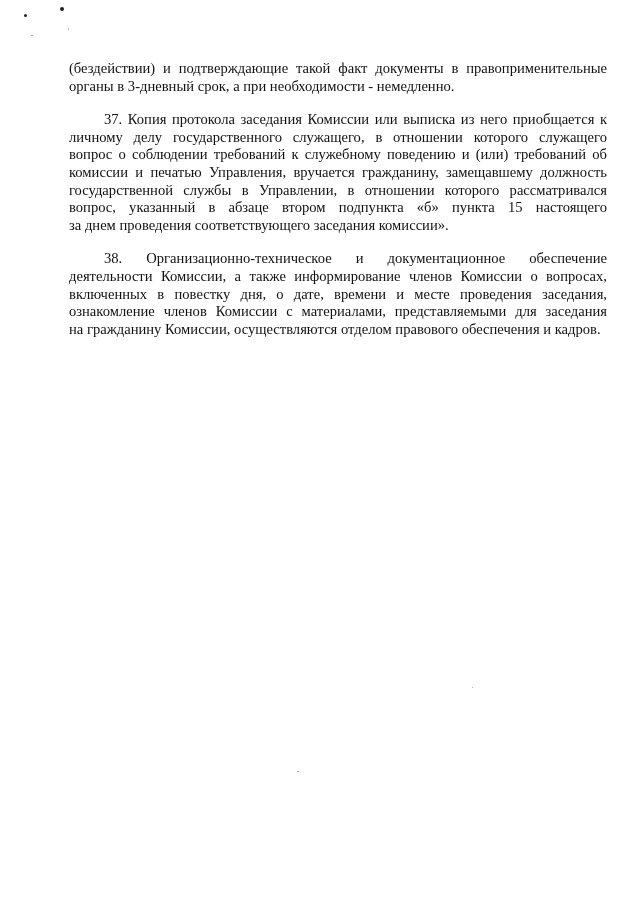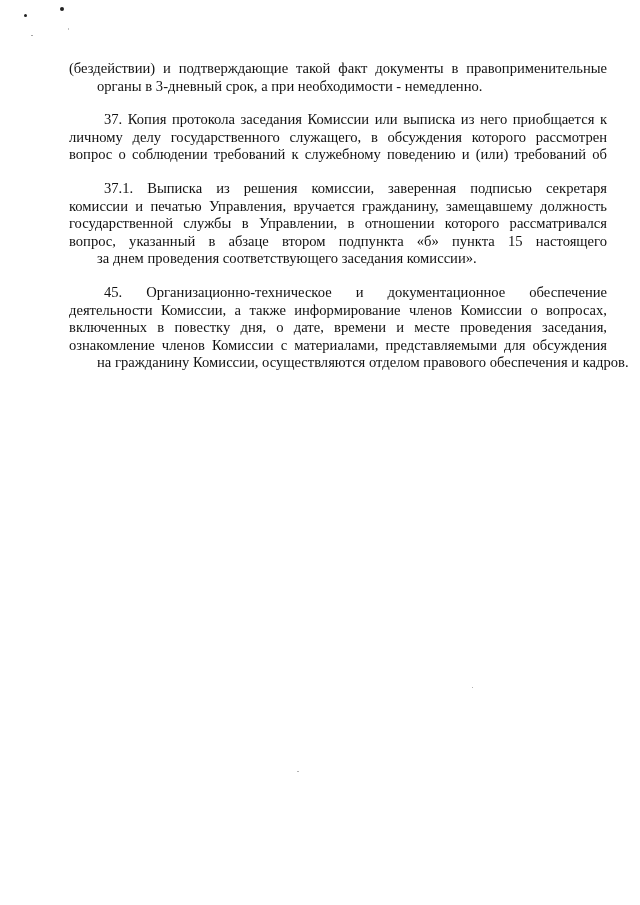--- a/index.html
+++ b/index.html
@@ -40,21 +40,20 @@
       padding: 0;
     }
     .line {
       display: block;
       text-align: justify;
       text-align-last: justify;
       white-space: nowrap;
     }
     .line.last {
       text-align-last: left;
-      margin-left: 28px;
     }
     .line.first-indent {
       padding-left: 35px;
       margin-top: 16px;
     }
   </style>
 </head>
 <body>
 
 <div class="page">
@@ -67,34 +66,33 @@
 
   <div class="content">
 
     <p class="para">
       <span class="line">(бездействии) и подтверждающие такой факт документы в правоприменительные</span>
       <span class="line last">органы в 3-дневный срок, а при необходимости - немедленно.</span>
     </p>
 
     <p class="para">
       <span class="line first-indent">37. Копия протокола заседания Комиссии или выписка из него приобщается к</span>
-      <span class="line">личному делу государственного служащего, в обсуждения которого рассмотрен</span>
+      <span class="line">личному делу государственного служащего, в отношении которого служащего</span>
       <span class="line">вопрос о соблюдении требований к служебному поведению и (или) требований об</span>
     </p>
 
     <p class="para">
-      <span class="line first-indent">37.1. Выписка из решения комиссии, заверенная подписью секретаря</span>
       <span class="line">комиссии и печатью Управления, вручается гражданину, замещавшему должность</span>
       <span class="line">государственной службы в Управлении, в отношении которого рассматривался</span>
       <span class="line">вопрос, указанный в абзаце втором подпункта «б» пункта 15 настоящего</span>
       <span class="line last">за днем проведения соответствующего заседания комиссии».</span>
     </p>
 
     <p class="para">
-      <span class="line first-indent">45. Организационно-техническое и документационное обеспечение</span>
+      <span class="line first-indent">38. Организационно-техническое и документационное обеспечение</span>
       <span class="line">деятельности Комиссии, а также информирование членов Комиссии о вопросах,</span>
       <span class="line">включенных в повестку дня, о дате, времени и месте проведения заседания,</span>
-      <span class="line">ознакомление членов Комиссии с материалами, представляемыми для обсуждения</span>
+      <span class="line">ознакомление членов Комиссии с материалами, представляемыми для заседания</span>
       <span class="line last">на гражданину Комиссии, осуществляются отделом правового обеспечения и кадров.</span>
     </p>
 
   </div>
 </div>
 
 </body></html>

